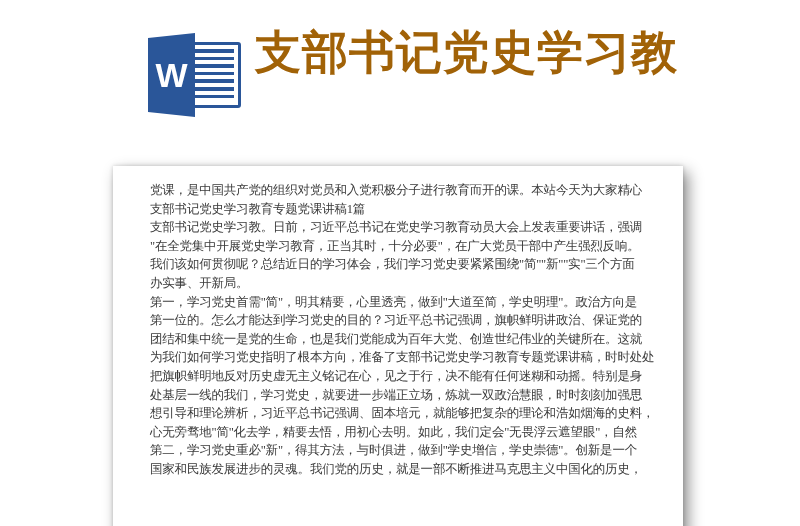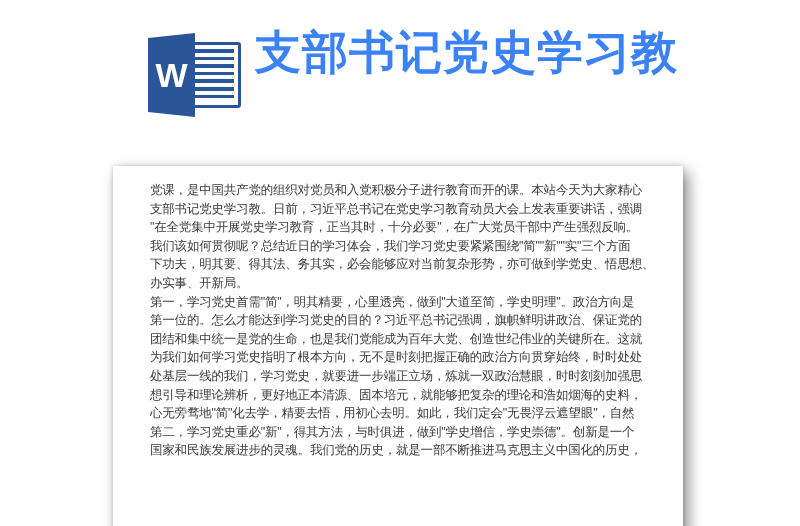--- a/index.html
+++ b/index.html
@@ -22,38 +22,38 @@
   }
   .word-panel {
     position: absolute; left: 0; top: 0; width: 47px; height: 84px;
     background: #2a5699;
     clip-path: polygon(0 6%, 100% 0, 100% 100%, 0 94%);
     display: flex; align-items: center; justify-content: center;
   }
   .word-w { color: #ffffff; font-size: 34px; font-weight: bold; line-height: 1; }
   .title {
     position: absolute; left: 255px; top: 30px;
-    font-size: 46px; font-weight: bold; color: #3b82f6;
+    font-size: 46px; font-weight: bold; color: #a16207;
     line-height: 45px; letter-spacing: 1px;
   }
   .title-line { white-space: nowrap; height: 45px; }
   
   .sheet {
     position: absolute; left: 113px; top: 166px; width: 570px; height: 420px;
     background: #ffffff;
     box-shadow: 5px 6px 14px rgba(0,0,0,0.45), 0 0 4px rgba(0,0,0,0.18);
   }
   .sheet-body {
     position: absolute; left: 37px; top: 15px; width: 500px;
     color: #3a3a3a;
   }
   .text-line {
     white-space: nowrap; overflow: visible;
     height: 18.6px; line-height: 18.6px;
-    font-size: 12.5px; letter-spacing: -0.2px;
+    font-size: 12.5px; letter-spacing: -0.2px; font-family: Liberation Serif, serif;
   }
 </style>
 </head>
 <body>
 
 <div class="screen">
 
   <div>
     <div class="word-icon">
       <div class="word-sheet">
@@ -67,33 +67,36 @@
         <div class="title-line">支部书记党史学习教</div>
       </h1>
   </div>
 
   <div class="sheet">
     <div class="sheet-body">
         <div>
           <div class="text-line">党课，是中国共产党的组织对党员和入党积极分子进行教育而开的课。本站今天为大家精心</div>
         </div>
         <div>
+          <div class="text-line">支部书记党史学习教育专题党课讲稿1篇</div>
+        </div>
+        <div>
           <div class="text-line">支部书记党史学习教。日前，习近平总书记在党史学习教育动员大会上发表重要讲话，强调</div>
           <div class="text-line">"在全党集中开展党史学习教育，正当其时，十分必要"，在广大党员干部中产生强烈反响。</div>
           <div class="text-line">我们该如何贯彻呢？总结近日的学习体会，我们学习党史要紧紧围绕"简""新""实"三个方面</div>
-          <div class="text-line">下功夫，明其要、得其法、务其实，必会能够应对当前复杂形势，亦可做到学党史、悟思想、</div>
           <div class="text-line">办实事、开新局。</div>
         </div>
         <div>
           <div class="text-line">第一，学习党史首需"简"，明其精要，心里透亮，做到"大道至简，学史明理"。政治方向是</div>
           <div class="text-line">第一位的。怎么才能达到学习党史的目的？习近平总书记强调，旗帜鲜明讲政治、保证党的</div>
           <div class="text-line">团结和集中统一是党的生命，也是我们党能成为百年大党、创造世纪伟业的关键所在。这就</div>
-          <div class="text-line">为我们如何学习党史指明了根本方向，无不是时刻把握正确的政治方向贯穿始终，时时处处</div>
+          <div class="text-line">为我们如何学习党史指明了根本方向，准备了支部书记党史学习教育专题党课讲稿，时时处处</div>
+          <div class="text-line">把旗帜鲜明地反对历史虚无主义铭记在心，见之于行，决不能有任何迷糊和动摇。特别是身</div>
           <div class="text-line">处基层一线的我们，学习党史，就要进一步端正立场，炼就一双政治慧眼，时时刻刻加强思</div>
-          <div class="text-line">想引导和理论辨析，更好地正本清源、固本培元，就能够把复杂的理论和浩如烟海的史料，</div>
+          <div class="text-line">想引导和理论辨析，习近平总书记强调、固本培元，就能够把复杂的理论和浩如烟海的史料，</div>
           <div class="text-line">心无旁骛地"简"化去学，精要去悟，用初心去明。如此，我们定会"无畏浮云遮望眼"，自然</div>
         </div>
         <div>
           <div class="text-line">第二，学习党史重必"新"，得其方法，与时俱进，做到"学史增信，学史崇德"。创新是一个</div>
           <div class="text-line">国家和民族发展进步的灵魂。我们党的历史，就是一部不断推进马克思主义中国化的历史，</div>
         </div>
       </div>
   </div>
 
 </div>

